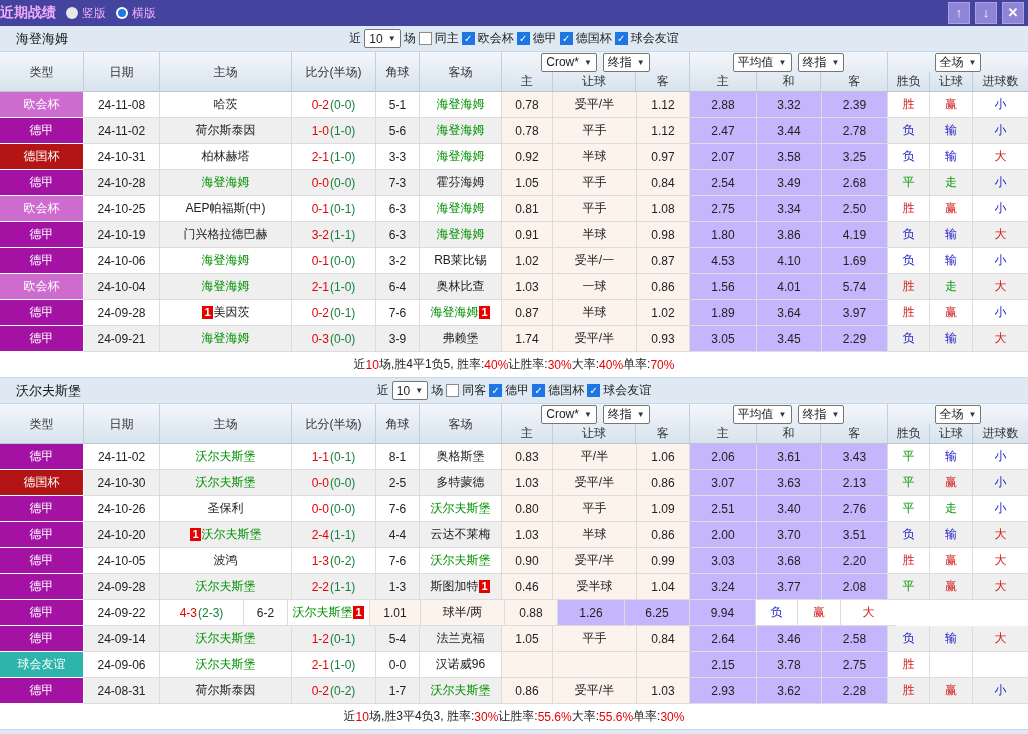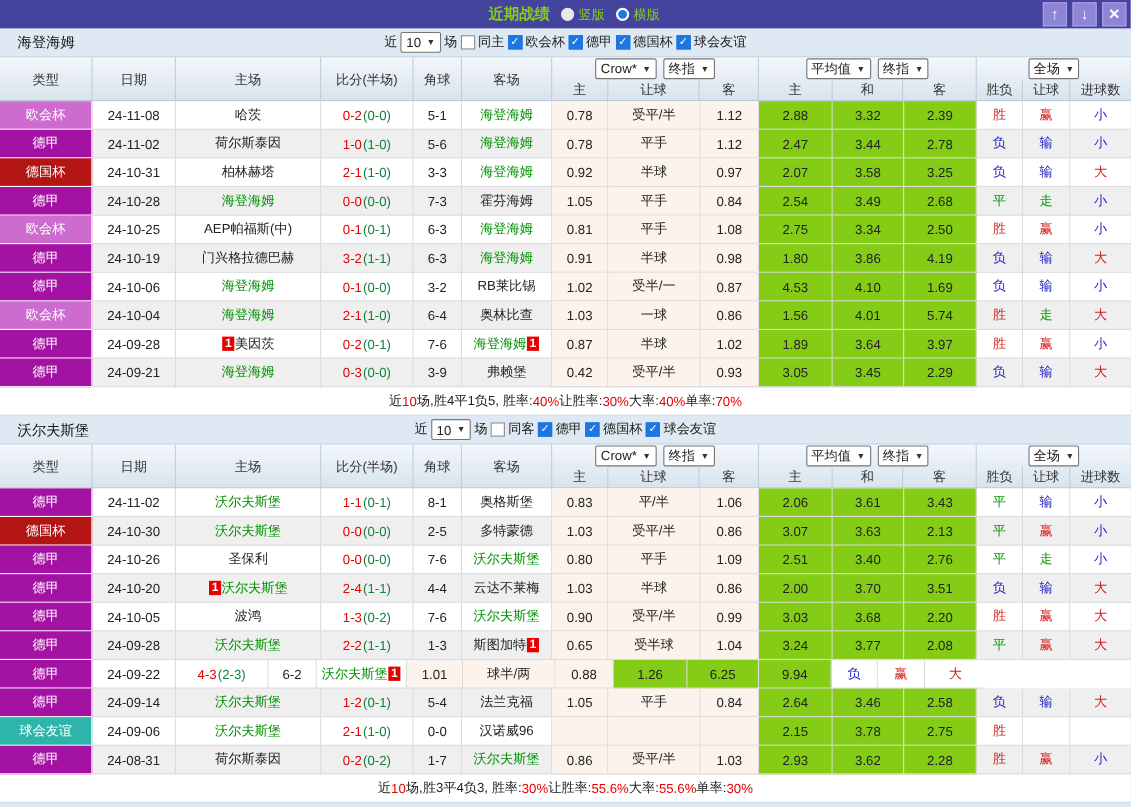--- a/index.html
+++ b/index.html
@@ -11,23 +11,22 @@
     font-size:12px; color:#222;
     overflow:hidden;
   }
   
   .titlebar {
     height:26px; background:#44449f;
     display:flex; align-items:center; position:relative;
   }
   .tb-center {
     position:absolute; left:0; right:0; top:0; bottom:0;
-    display:flex; align-items:center; justify-content:center; gap:10px;
-    color:#84cc16;
-    padding-left:16px;
+    display:flex; align-items:center; justify-content:flex-start; gap:10px;
+    color:#f0abfc;
   }
   .tb-title { font-weight:bold; font-size:14px; }
   .tb-radio { display:inline-flex; align-items:center; gap:4px; cursor:pointer; }
   .radio-dot { width:12px; height:12px; border-radius:50%; background:#e8e8e8; display:inline-block; position:relative; }
   .radio-dot.sel { background:#fff; }
   .radio-dot.sel::after { content:""; position:absolute; left:2px; top:2px; right:2px; bottom:2px; border-radius:50%; background:#1d79e7; }
   .tb-buttons { position:absolute; right:4px; top:2px; display:flex; gap:5px; }
   .tbtn {
     width:22px; height:22px; background:#8f85d6; border:1px solid #aaa2e2;
     color:#fff; font-weight:bold; font-size:13px; line-height:20px; text-align:center;
@@ -75,21 +74,21 @@
   .trow { height:26px; display:flex; background:#fff; }
   .trow.even { background:#efefef; }
   .tcell {
     display:flex; align-items:center; justify-content:center;
     border-right:1px solid #dcdcdc; border-bottom:1px solid #dcdcdc;
     overflow:hidden; white-space:nowrap;
   }
   .tcell:last-child { border-right:none; }
   .typecell { color:#fff; border-bottom:1px solid #fff; border-right:1px solid #fff; }
   .cream { background:#fbf3ec; }
-  .lblue { background:#84cc16; }
+  .lblue { background:#c4b5fd; }
   .green-team { color:#009100; }
   .ft { color:#e60000; }
   .ht { color:#15803d; margin-left:1px; }
   .rc {
     display:inline-block; background:#e80000; color:#fff; font-size:11px;
     line-height:13px; padding:0 2px; margin:0 1px; font-weight:bold;
   }
   
   .summary {
     height:26px; display:flex; align-items:center; justify-content:center;
@@ -425,21 +424,21 @@
           <span class="green-team">海登海姆</span>
         </div>
         <div class="tcell w3">
           <span class="ft">0-3</span>
           <span class="ht">(0-0)</span>
         </div>
         <div class="tcell w4">3-9</div>
         <div class="tcell w5">
           <span>弗赖堡</span>
         </div>
-        <div class="tcell cream w6">0.42</div>
+        <div class="tcell cream w6">1.74</div>
         <div class="tcell cream w7">受平/半</div>
         <div class="tcell cream w8">0.93</div>
         <div class="tcell lblue w9">3.05</div>
         <div class="tcell lblue w10">3.45</div>
         <div class="tcell lblue w11">2.29</div>
         <div class="tcell w12" style="color: rgb(34, 34, 204);">负</div>
         <div class="tcell w13" style="color: rgb(34, 34, 204);">输</div>
         <div class="tcell w14" style="color: rgb(210, 31, 31);">大</div>
       </div>
       <div class="summary">
@@ -657,21 +656,21 @@
         </div>
         <div class="tcell w3">
           <span class="ft">2-2</span>
           <span class="ht">(1-1)</span>
         </div>
         <div class="tcell w4">1-3</div>
         <div class="tcell w5">
           <span>斯图加特</span>
           <span class="rc">1</span>
         </div>
-        <div class="tcell cream w6">0.65</div>
+        <div class="tcell cream w6">0.46</div>
         <div class="tcell cream w7">受半球</div>
         <div class="tcell cream w8">1.04</div>
         <div class="tcell lblue w9">3.24</div>
         <div class="tcell lblue w10">3.77</div>
         <div class="tcell lblue w11">2.08</div>
         <div class="tcell w12" style="color: rgb(10, 154, 10);">平</div>
         <div class="tcell w13" style="color: rgb(210, 31, 31);">赢</div>
         <div class="tcell w14" style="color: rgb(210, 31, 31);">大</div>
       </div>
       <div class="trow">

